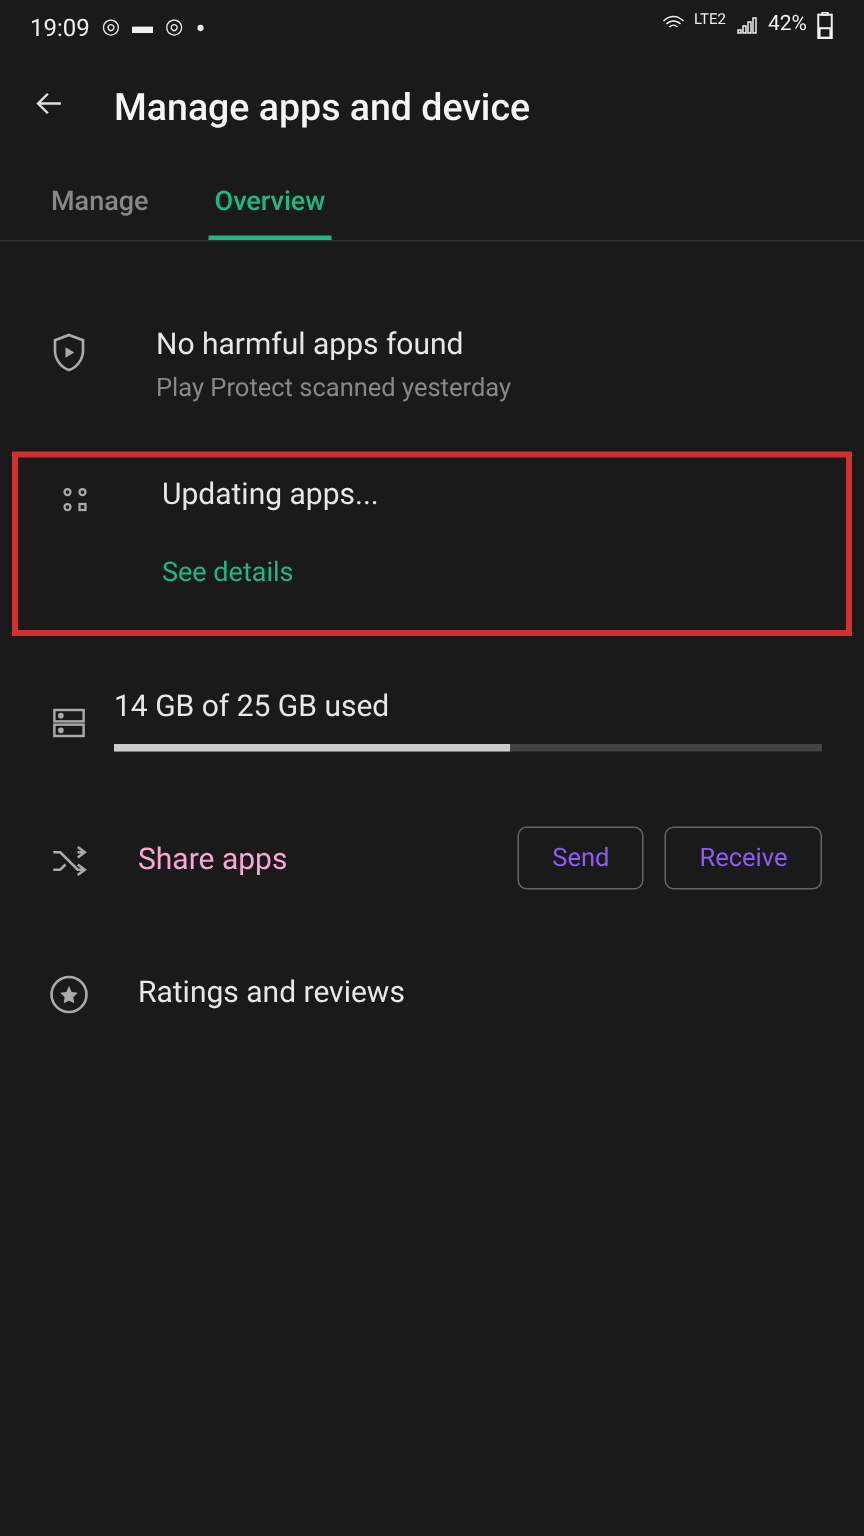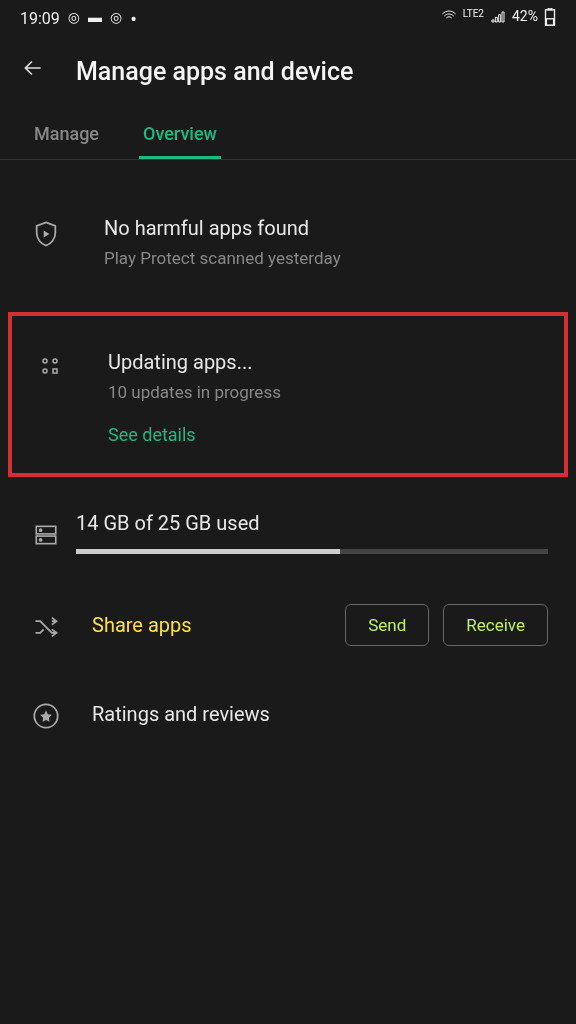--- a/index.html
+++ b/index.html
@@ -94,22 +94,22 @@
       color: #888;
     }
     .section-link {
       display: inline-block;
       font-size: 18px;
       color: #1eb980;
       margin-top: 22px;
     }
     .highlighted {
       border: 4px solid #d32f2f;
-      margin: 28px 8px 20px;
-      padding: 34px 20px 28px;
+      margin: 16px 8px 20px;
+      padding: 12px 20px 28px;
       justify-content: flex-end;
     }
     .storage-section {
       display: flex;
       padding: 14px 28px 30px;
       gap: 12px;
       align-items: center;
     }
     .storage-body {
       flex: 1;
@@ -132,32 +132,32 @@
     }
     .share-section {
       display: flex;
       align-items: center;
       padding: 20px 28px;
       gap: 28px;
     }
     .share-title {
       flex: 1;
       font-size: 20px;
-      color: #fde047;
+      color: #f9a8d4;
     }
     .share-buttons {
       display: flex;
       gap: 14px;
     }
     .btn {
       padding: 10px 22px;
       border: 1px solid #666;
       border-radius: 6px;
       background: transparent;
-      color: #bef264;
+      color: #8b5cf6;
       font-size: 17px;
       cursor: pointer;
     }
     .ratings-section {
       display: flex;
       align-items: center;
       padding: 32px 28px;
       gap: 28px;
     }
     .ratings-title {
@@ -239,21 +239,20 @@
     <div class="section-icon">
       <svg width="24" height="24" viewBox="0 0 24 24" fill="currentColor" stroke="none">
           <circle cx="7" cy="7" r="2"></circle>
           <circle cx="17" cy="7" r="2"></circle>
           <circle cx="7" cy="17" r="2"></circle>
           <rect x="15" y="15" width="4" height="4"></rect>
         </svg>
     </div>
     <div class="section-body">
       <div class="section-title">Updating apps...</div>
-      <div class="section-subtitle">10 updates in progress</div>
       <span class="section-link">See details</span>
     </div>
   </div>
 
   <div class="storage-section">
     <div class="section-icon">
       <svg width="26" height="26" viewBox="0 0 24 24">
           <rect x="3" y="4" width="18" height="7"></rect>
           <rect x="3" y="13" width="18" height="7"></rect>
           <circle cx="7" cy="7.5" r="1" fill="currentColor"></circle>

